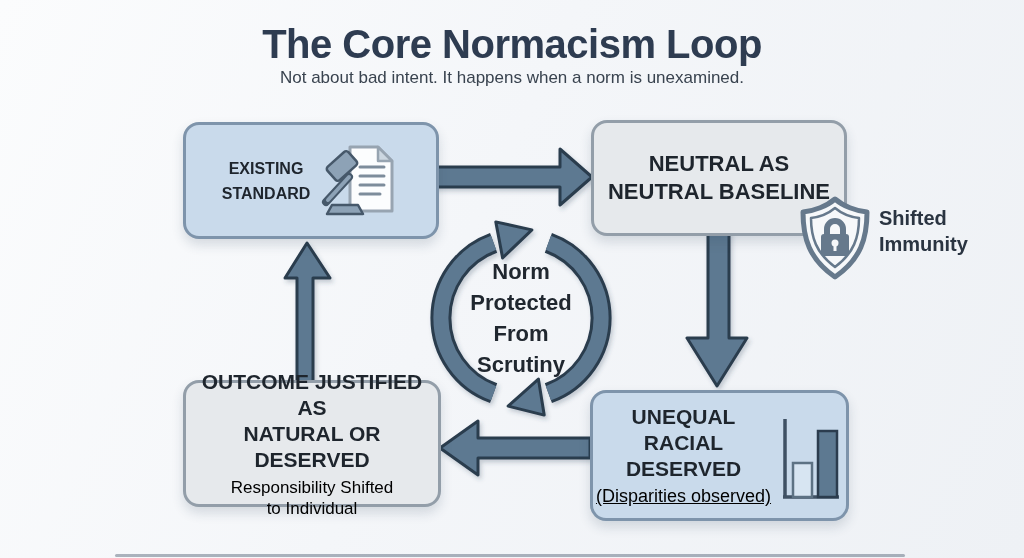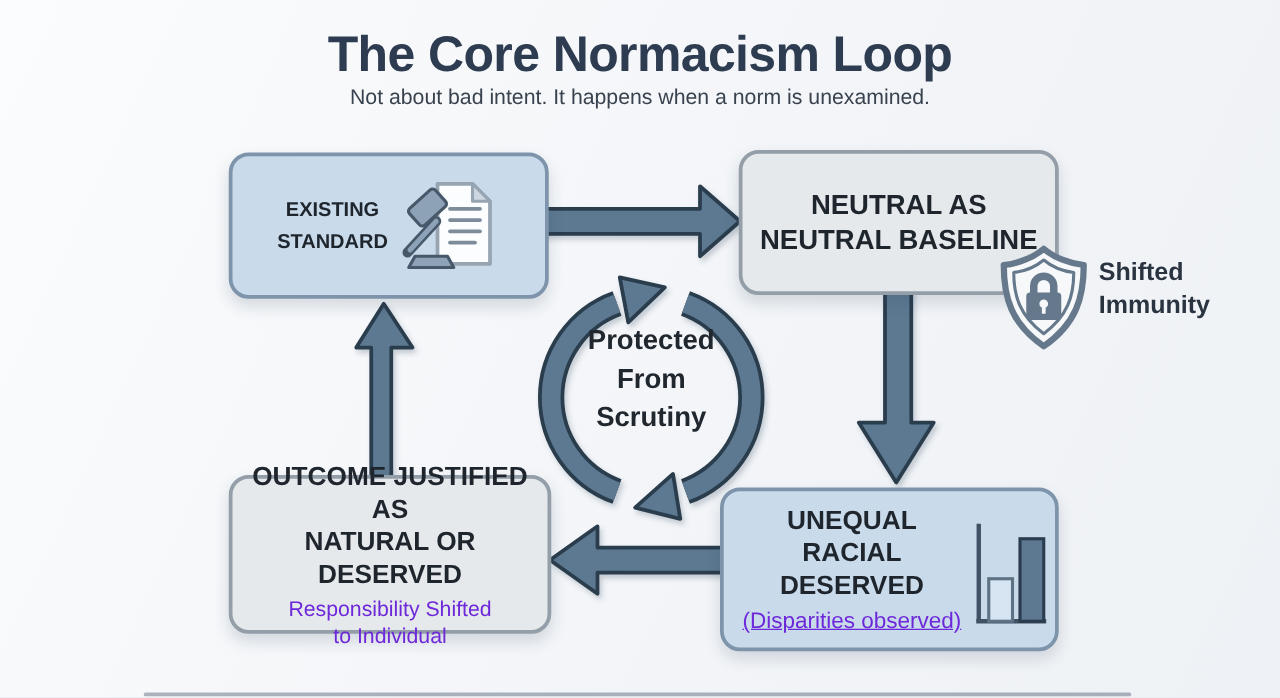--- a/index.html
+++ b/index.html
@@ -17,24 +17,24 @@
     font-size:17px;font-weight:400;color:#39434f;z-index:4;
   }
   .node{
     position:absolute;border-radius:16px;z-index:2;
     display:flex;align-items:center;justify-content:center;
     box-shadow:0 6px 12px rgba(40,60,85,.16);
   }
   .node.blue{background:#c9daeb;border:3px solid #7e94ab;}
   .node.gray{background:#e6e9ec;border:3px solid #939ea9;}
   .node-text{color:#1e252d;font-weight:700;text-align:center;line-height:25px;font-size:16px;}
-  .node-sub{color:#6d28d9;font-weight:400;font-size:17px;line-height:21px;margin-top:4px;}
+  .node-sub{color:#000000;font-weight:400;font-size:17px;line-height:21px;margin-top:4px;}
   #box-existing{left:183px;top:122px;width:250px;height:111px;}
   #box-neutral{left:591px;top:120px;width:250px;height:110px;}
-  #box-unequal{left:576px;top:390px;width:253px;height:125px;padding-left:12px;}
+  #box-unequal{left:590px;top:390px;width:253px;height:125px;}
   #box-justified{left:183px;top:380px;width:252px;height:121px;}
   .row{display:flex;align-items:center;gap:6px;}
   .center-text{
     position:absolute;left:431px;top:256px;width:180px;z-index:3;text-align:center;
     font-size:22px;font-weight:700;color:#20272f;line-height:31px;
   }
   .side-label{
     position:absolute;left:879px;top:205px;z-index:4;
     font-size:20px;font-weight:700;color:#2a3441;line-height:26px;
   }
@@ -118,20 +118,21 @@
     <circle cx="37" cy="47" r="3.5" fill="#f6f8fa"></circle>
     <rect x="35.5" y="49" width="3" height="6" fill="#f6f8fa"></rect>
   </svg>
 
   <div class="side-label">
     <div>Shifted</div>
     <div>Immunity</div>
   </div>
 
   <div class="center-text">
+    <div>Norm</div>
     <div>Protected</div>
     <div>From</div>
     <div>Scrutiny</div>
   </div>
 
   <div class="node blue" id="box-unequal">
     <div class="row">
       <div style="text-align:center;">
         <div class="node-text" style="font-size:21px;line-height:26px;">
           <div>UNEQUAL</div>

